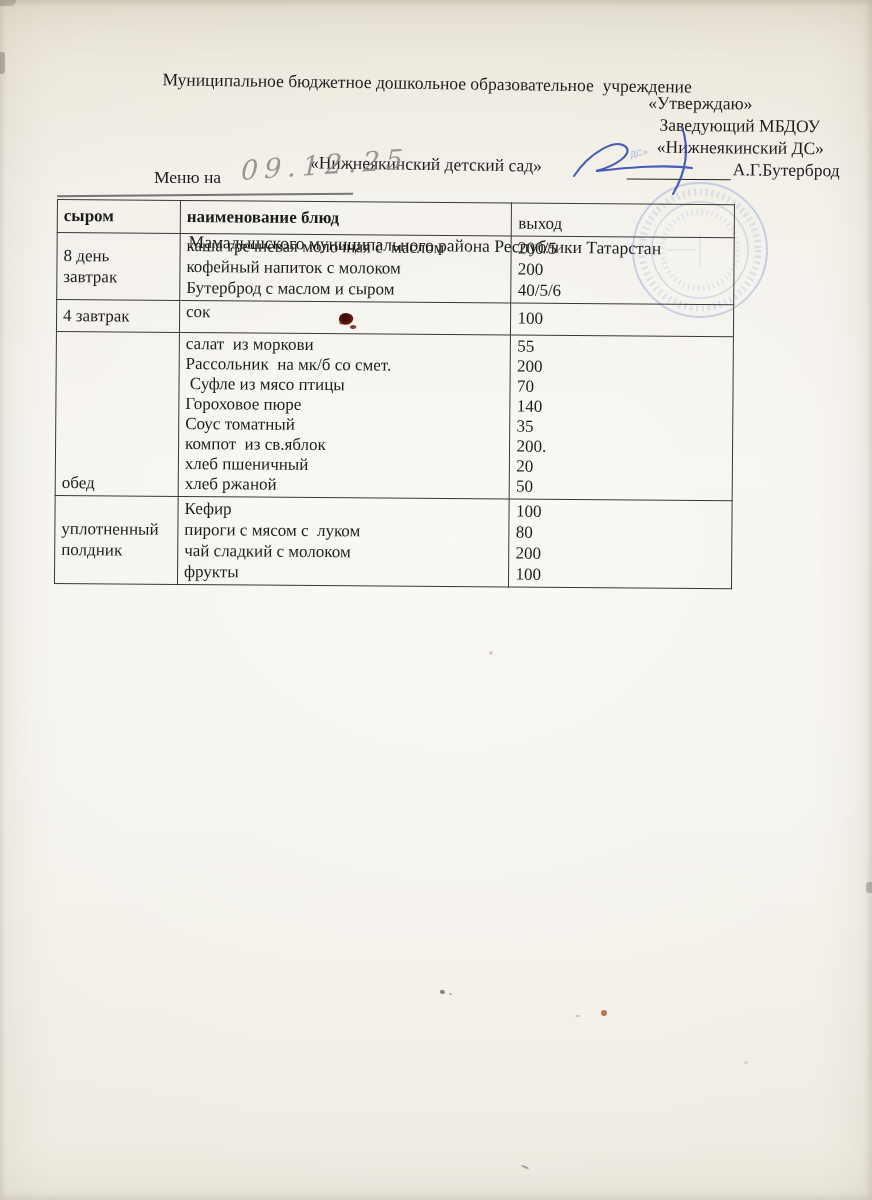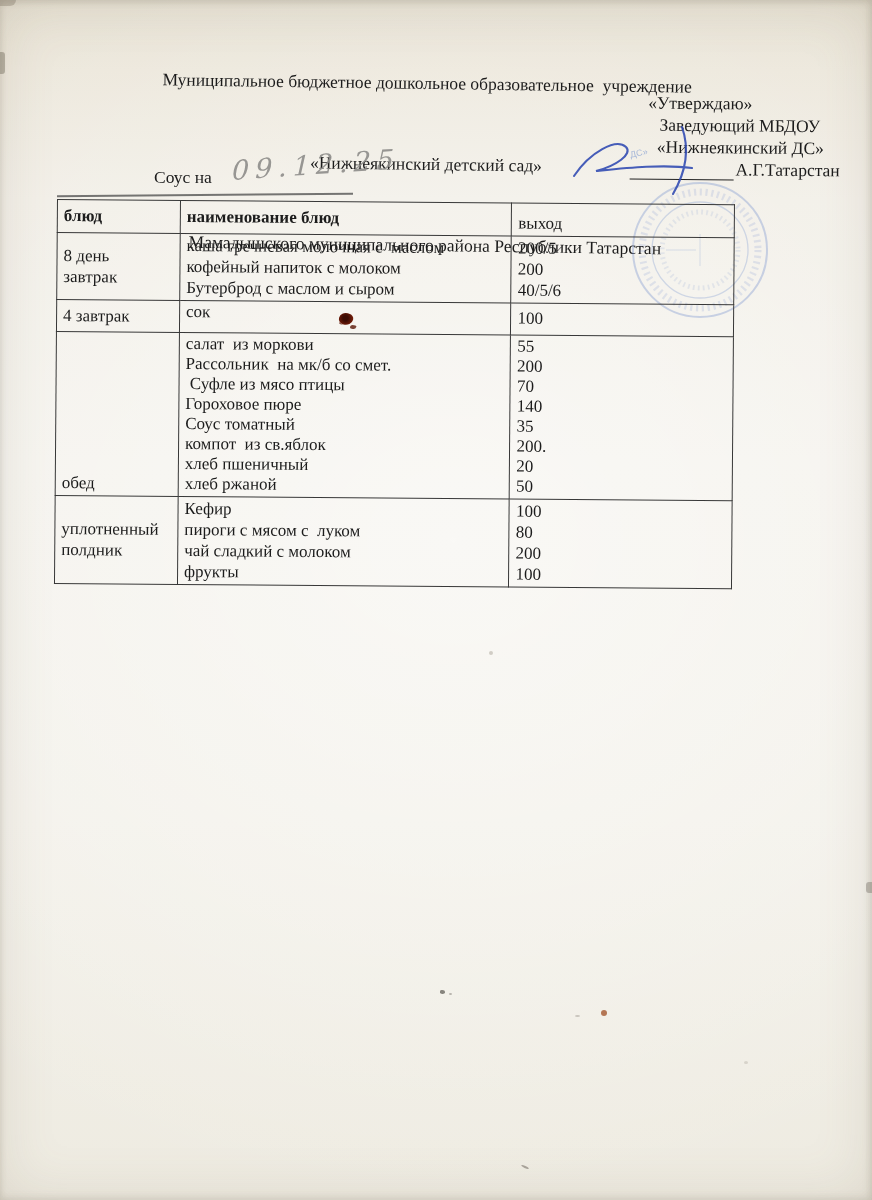--- a/index.html
+++ b/index.html
@@ -99,21 +99,21 @@
     <div>«Нижнеякинский детский сад»</div>
     <div>Мамадышского муниципального района Республики Татарстан</div>
   </div>
 
   <div class="approval">
     <div class="l1">«Утверждаю»</div>
     <div class="l2">Заведующий МБДОУ</div>
     <div class="l3">«Нижнеякинский ДС»</div>
     <div class="sig-row">
       <span class="sig-underline"></span>
-      <span>А.Г.Татарстан</span>
+      <span>А.Г.Бутерброд</span>
     </div>
   </div>
 
   <svg class="stamp-svg" width="148" height="148" viewBox="0 0 148 148">
     <g fill="none" stroke="#7b97d0">
       <circle cx="74" cy="74" r="67" stroke-width="2" opacity="0.38"></circle>
       <circle cx="74" cy="74" r="48" stroke-width="1.3" opacity="0.32"></circle>
       <circle cx="74" cy="74" r="58" stroke-width="7" stroke-dasharray="2.2 3.6" opacity="0.20"></circle>
       <circle cx="74" cy="74" r="38" stroke-width="5" stroke-dasharray="1.8 3.2" opacity="0.16"></circle>
       <path d="M40 74 h30 M74 58 v32" stroke-width="1" opacity="0.25"></path>
@@ -122,35 +122,35 @@
   <div class="stamp-frag">ДС»</div>
 
   <svg class="signature-svg" width="170" height="80" viewBox="0 0 170 80">
     <g fill="none" stroke="#2f49b2" stroke-width="2.1" stroke-linecap="round" opacity="0.88">
       <path d="M 6 56 C 22 32, 48 18, 58 27 C 65 34, 48 46, 28 51 C 58 48, 95 44, 124 48"></path>
       <path d="M 114 7 C 121 27, 119 50, 105 74"></path>
     </g>
   </svg>
 
   <div class="menu-line">
-    <span>Соус на</span>
+    <span>Меню на</span>
     <span class="hand-date">09.12.25</span>
   </div>
 
   <div class="ghost-line"></div>
 
   <table class="menu-table">
     <colgroup>
         <col style="width:123px">
         <col style="width:332px">
         <col style="width:223px">
       </colgroup>
     <thead>
       <tr>
-        <th class="col-day">блюд</th>
+        <th class="col-day">сыром</th>
         <th class="col-dish">наименование блюд</th>
         <th class="col-out">выход</th>
       </tr>
     </thead>
     <tbody>
         <tr class="row-breakfast">
           <td class="day-cell">8 день
 завтрак</td>
           <td class="dish-cell">
             <div>каша гречневая молочная с  маслом</div>

